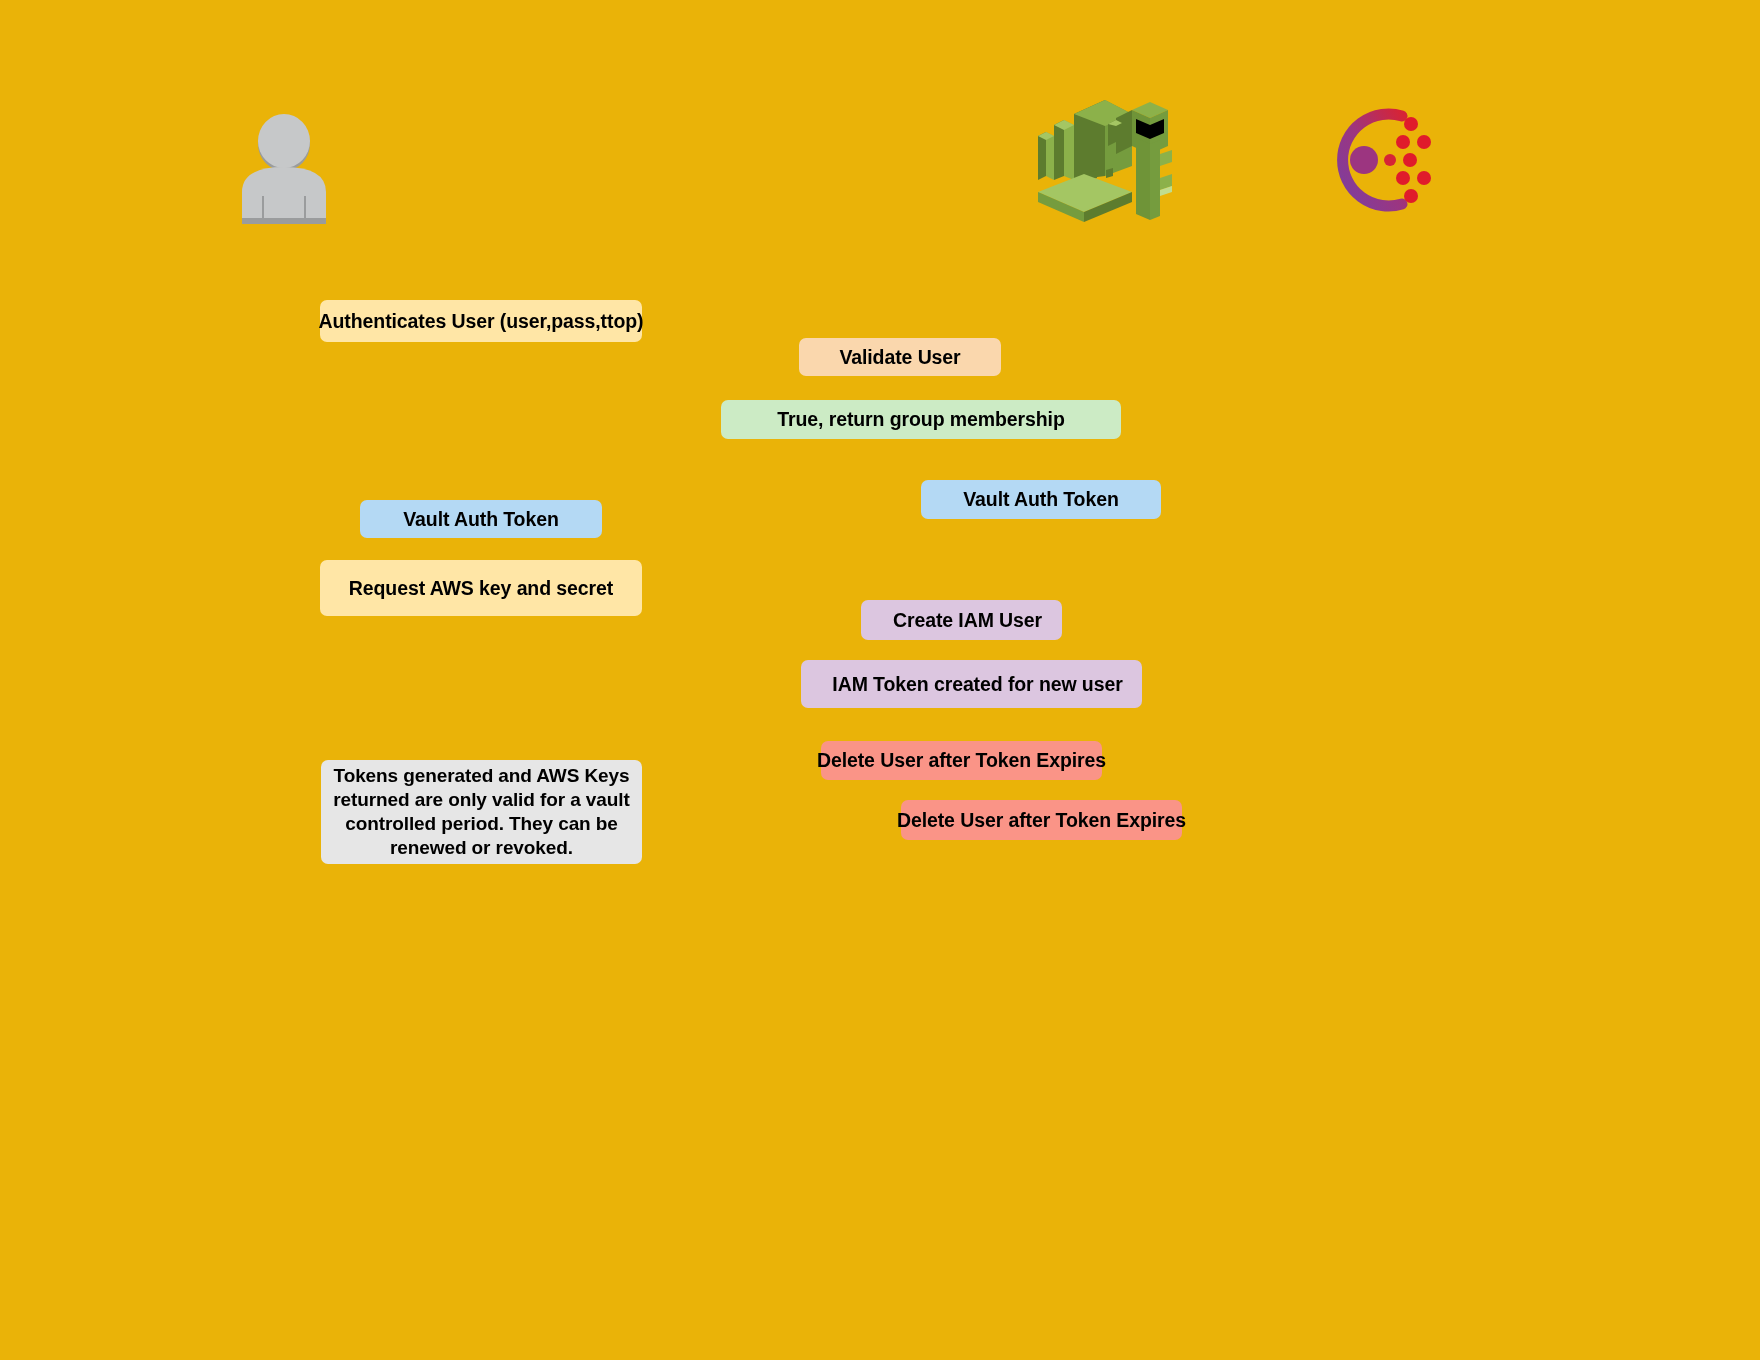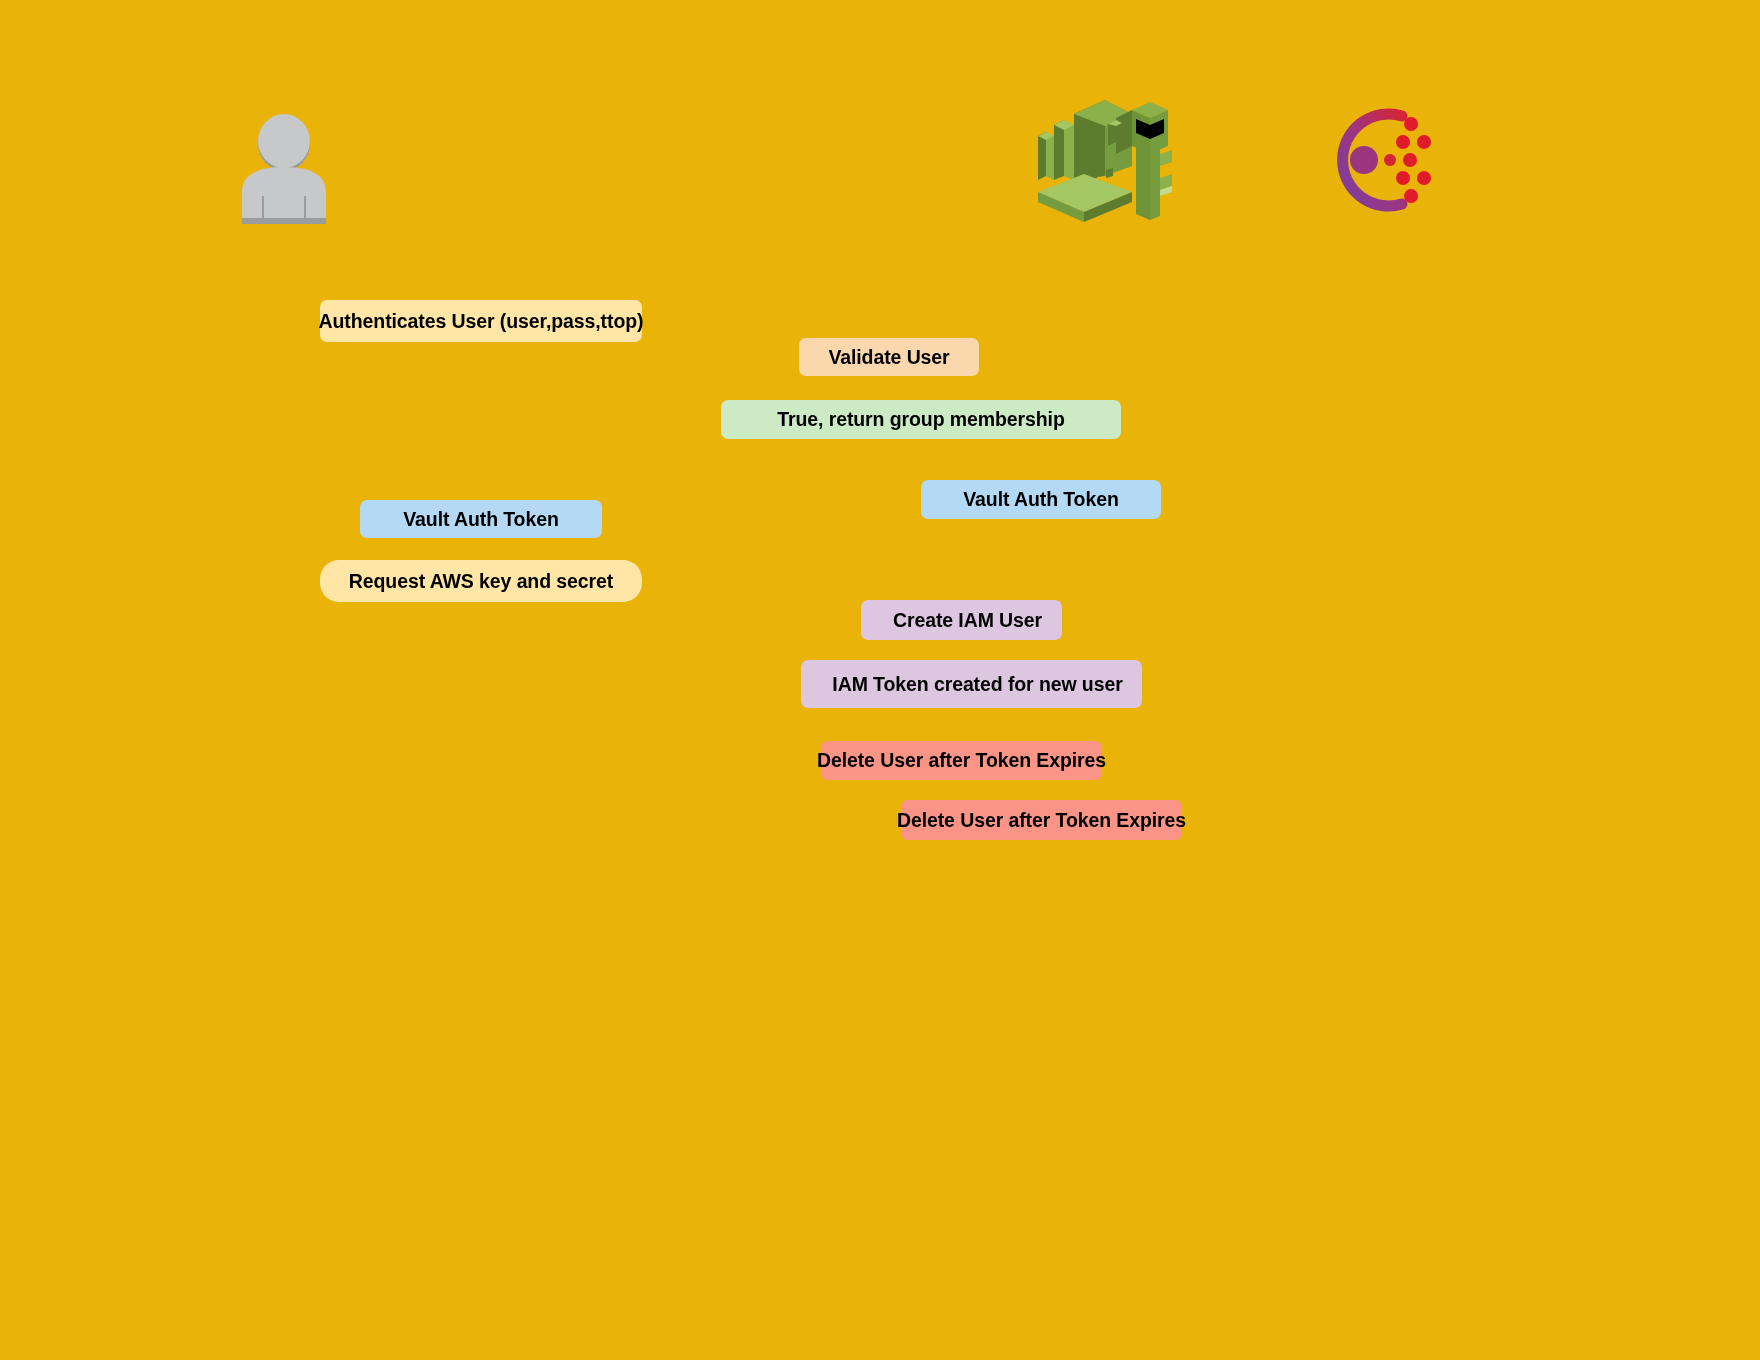--- a/index.html
+++ b/index.html
@@ -53,25 +53,25 @@
   .fill-yellow  { background: #ffe6a6; }
   .fill-peach   { background: #fad7ad; }
   .fill-green   { background: #ccebc5; }
   .fill-blue    { background: #b4d9f4; }
   .fill-purple  { background: #dcc6e0; padding-left: 20px; }
   .fill-salmon  { background: #fa9487; }
   .fill-gray    { background: #e6e6e6; }
 
   
   #m-authenticates     { left: 320px; top: 300px; width: 322px; height: 42px; }
-  #m-validate-user     { left: 799px; top: 338px; width: 180px; height: 38px; }
+  #m-validate-user     { left: 799px; top: 338px; width: 202px; height: 38px; }
   #m-true-group        { left: 721px; top: 400px; width: 400px; height: 39px; }
   #m-vault-token-left  { left: 360px; top: 500px; width: 242px; height: 38px; }
   #m-vault-token-right { left: 921px; top: 480px; width: 240px; height: 39px; }
-  #m-request-aws       { left: 320px; top: 560px; width: 322px; height: 42px; border-radius: 19px; }
+  #m-request-aws       { left: 320px; top: 560px; width: 322px; height: 56px; }
   #m-create-iam        { left: 861px; top: 600px; width: 201px; height: 40px; }
   #m-iam-token         { left: 801px; top: 660px; width: 341px; height: 48px; }
   #m-aws-returned      { left: 320px; top: 681px; width: 322px; height: 40px; }
   #m-delete-1          { left: 821px; top: 741px; width: 281px; height: 39px; }
   #m-note              { left: 321px; top: 760px; width: 321px; height: 104px; font-size: 19px; }
   #m-delete-2          { left: 901px; top: 800px; width: 281px; height: 40px; }
 </style>
 </head>
 <body>
 
@@ -177,14 +177,15 @@
 
   <div class="msgbox fill-purple" id="m-create-iam">Create IAM User</div>
 
   <div class="msgbox fill-purple" id="m-iam-token">IAM Token created for new user</div>
 
 
   <div class="msgbox fill-salmon" id="m-delete-1">Delete User after Token Expires</div>
 
   <div class="msgbox fill-salmon" id="m-delete-2">Delete User after Token Expires</div>
 
+  <div class="msgbox wrap fill-gray" id="m-note">Tokens generated and AWS Keys returned are only valid for a vault controlled period. They can be renewed or revoked.</div>
 
 </div>
 
 </body></html>

